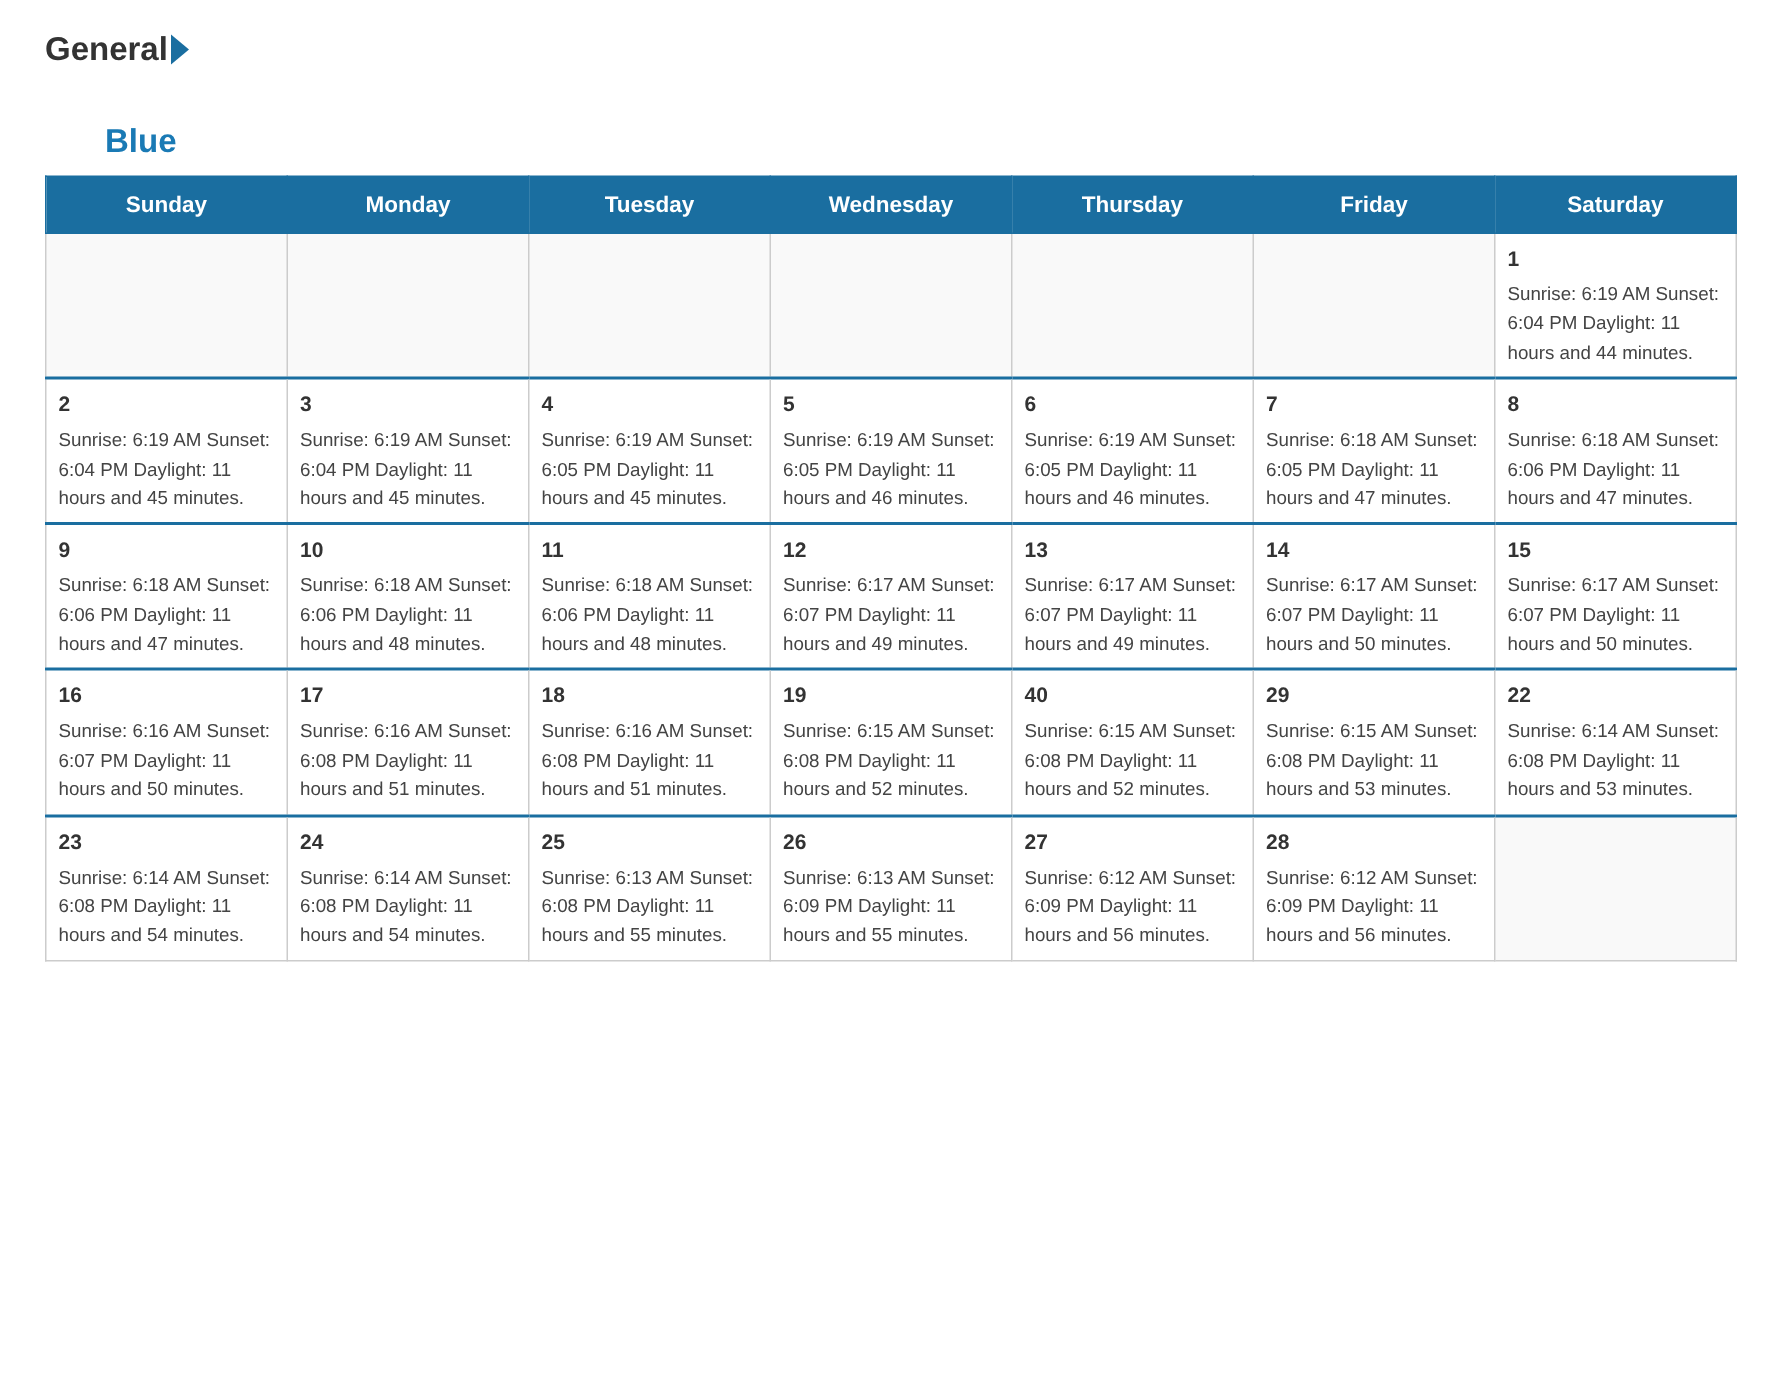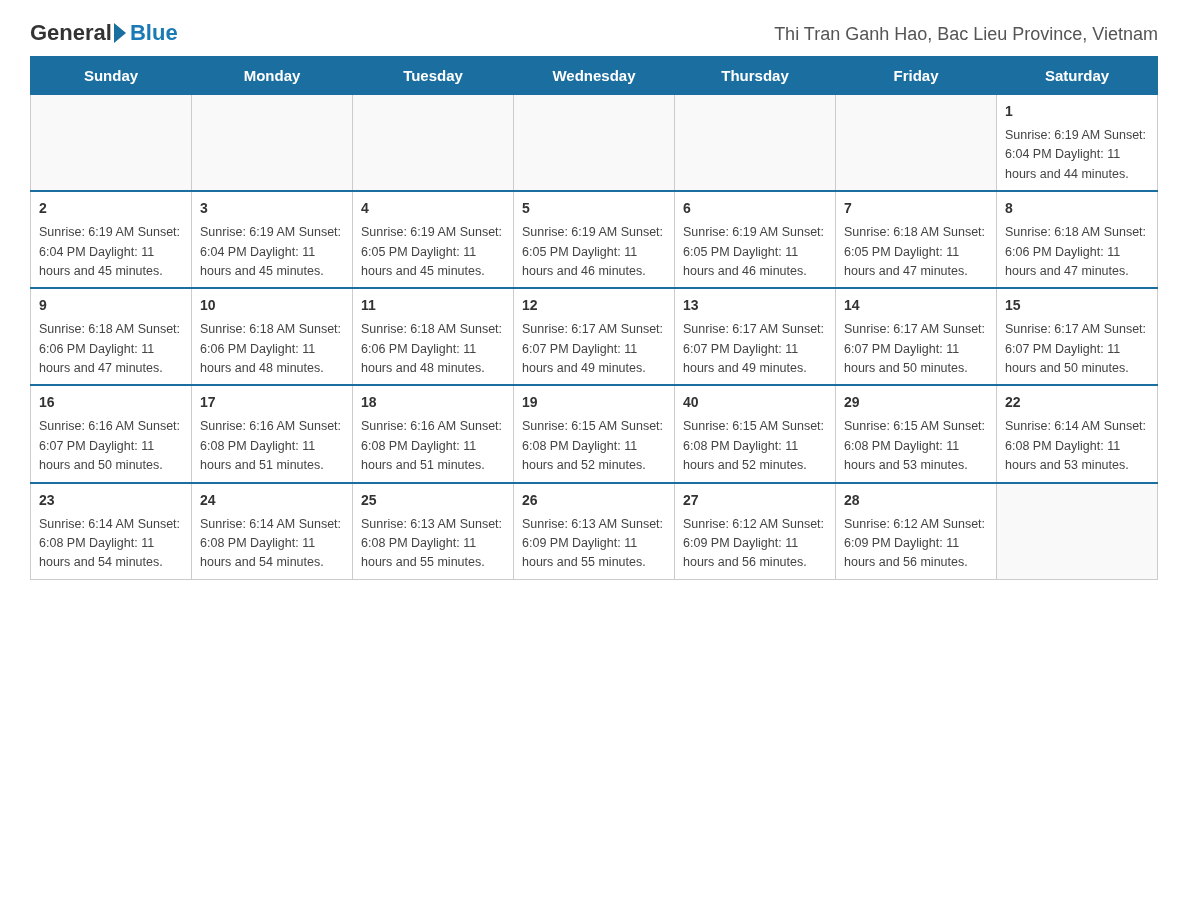--- a/index.html
+++ b/index.html
@@ -10,21 +10,23 @@
       color: #333;
     }
     .header-area {
       display: flex;
       justify-content: space-between;
       align-items: flex-start;
       margin-bottom: 10px;
     }
     .logo-area {
       display: flex;
+      flex-direction: column;
       align-items: flex-start;
+      gap: 35px;
     }
     .logo-text {
       display: flex;
       align-items: center;
       font-size: 22px;
       font-weight: bold;
       color: #333;
     }
     .logo-arrow {
       width: 0;
@@ -96,26 +98,25 @@
   </style>
 </head>
 <body>
 
 <div class="header-area">
   <div class="logo-area">
     <div class="logo-text">
       <span>General</span>
       <span class="logo-arrow"></span>
     </div>
-    <div style="display:flex; align-items:center;">
+    <div style="display:flex; align-items:center;margin-left:36px;">
       <span class="logo-sub">Blue</span>
     </div>
   </div>
   <div class="title-area">
-    <div class="subtitle">Thi Tran Ganh Hao, Bac Lieu Province, Vietnam</div>
   </div>
 </div>
 
 <table class="calendar">
   <thead>
     <tr>
     <th>Sunday</th>
         <th>Monday</th>
         <th>Tuesday</th>
         <th>Wednesday</th>

